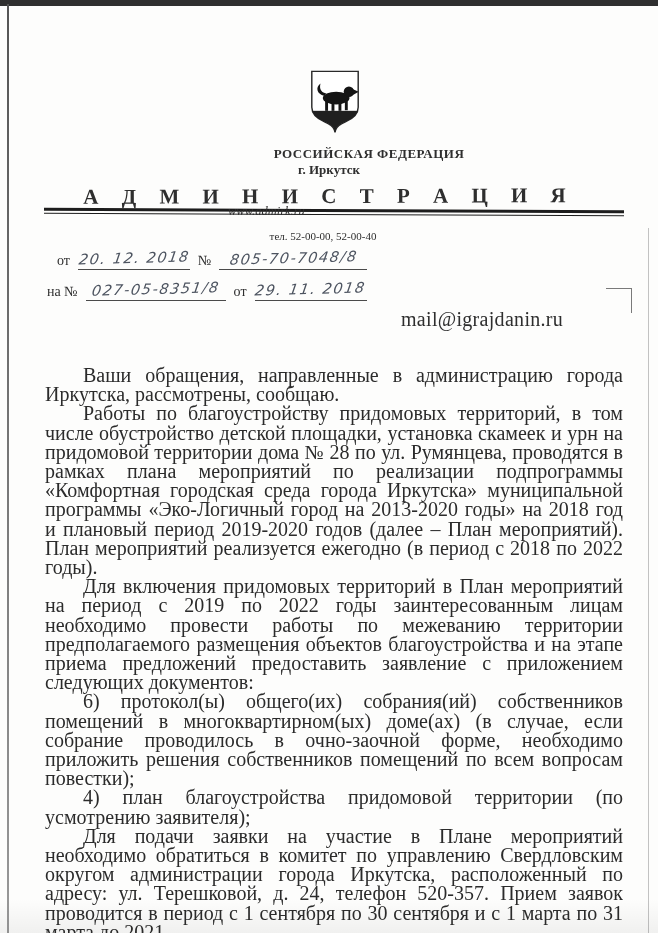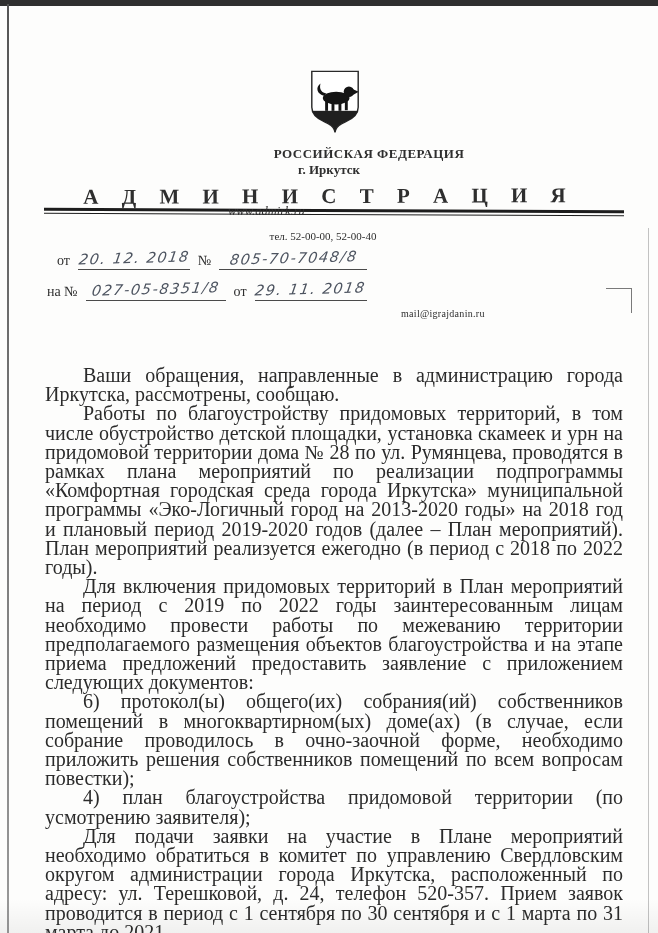--- a/index.html
+++ b/index.html
@@ -48,21 +48,21 @@
   .row1{top:252px;left:57px;}
   .row2{top:283px;left:47px;}
   .b-date{min-width:112px;}
   .b-num{min-width:148px;}
   .b-replynum{min-width:140px;}
   .b-replydate{min-width:112px;}
   .nlabel{margin:0 8px;}
 
   .corner-mark{position:absolute;top:288px;left:606px;width:25px;height:24px;
     border-top:1px solid #7a7a7a;border-right:1px solid #7a7a7a;}
-  .email{position:absolute;top:308px;left:401px;font-size:10px;letter-spacing:.3px;}
+  .email{position:absolute;top:308px;left:401px;font-size:20px;letter-spacing:.3px;}
 
   
   .body-text{
     position:absolute;top:366px;left:45px;width:578px;
     font-size:20px;line-height:19.2px;text-align:justify;
     color:#2b2b2b;
   }
   .body-text p{margin:0;text-indent:38px;}
 </style>
 </head>

